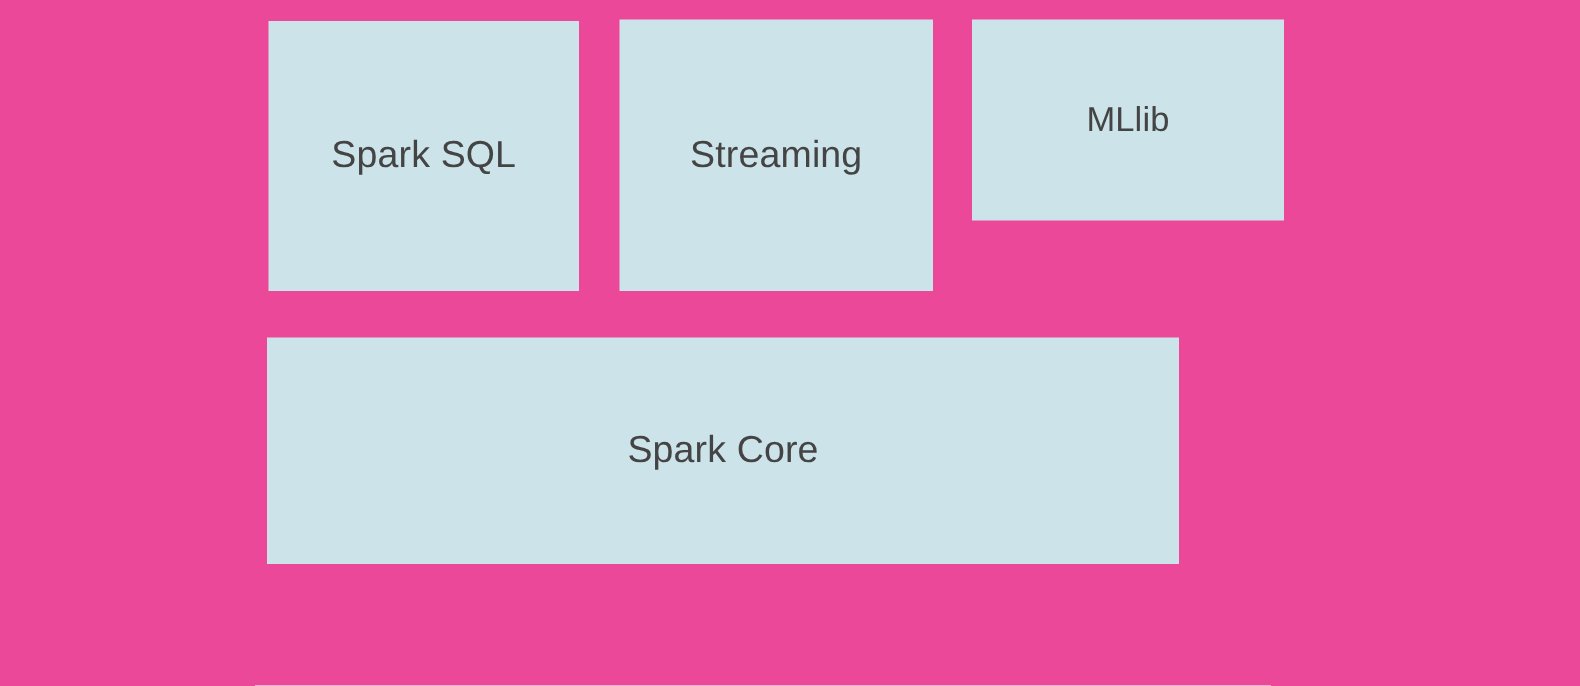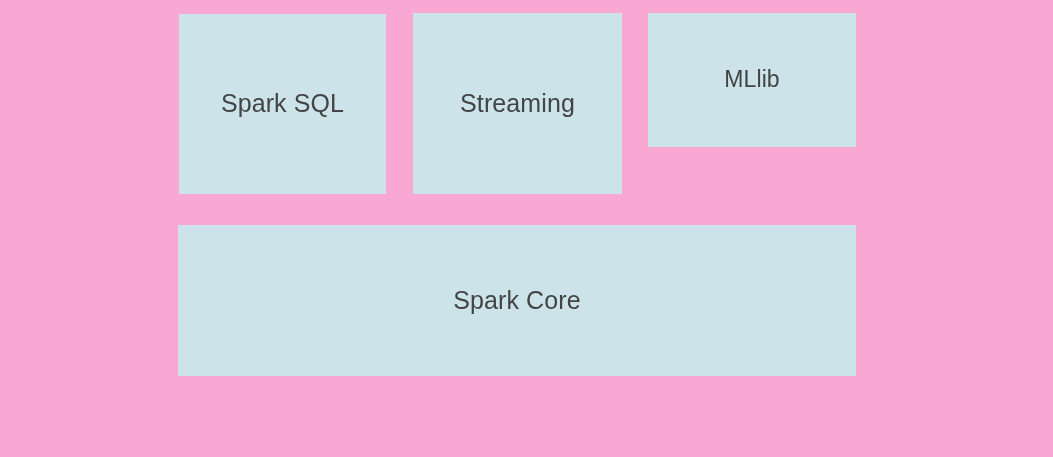--- a/index.html
+++ b/index.html
@@ -9,21 +9,21 @@
     background: #ffffff;
   }
   body {
     font-family: "Liberation Sans", sans-serif;
     -webkit-font-smoothing: antialiased;
   }
   #canvas {
     position: relative;
     width: 1053px;
     height: 457px;
-    background: #f9a8d4;
+    background: #ec4899;
     overflow: hidden;
   }
   .box {
     position: absolute;
     background: #cbe3e9;
     display: flex;
     flex-direction: column;
     align-items: center;
     justify-content: center;
     box-sizing: border-box;
@@ -47,21 +47,21 @@
   #box-mllib {
     left: 648px;
     top: 13px;
     width: 208px;
     height: 134px;
   }
   
   #box-spark-core {
     left: 178px;
     top: 225px;
-    width: 678px;
+    width: 608px;
     height: 151px;
   }
 
   .title-line {
     font-size: 25px;
     font-weight: 400;
     letter-spacing: 0.1px;
     white-space: nowrap;
   }
   .title-line.size-md {

